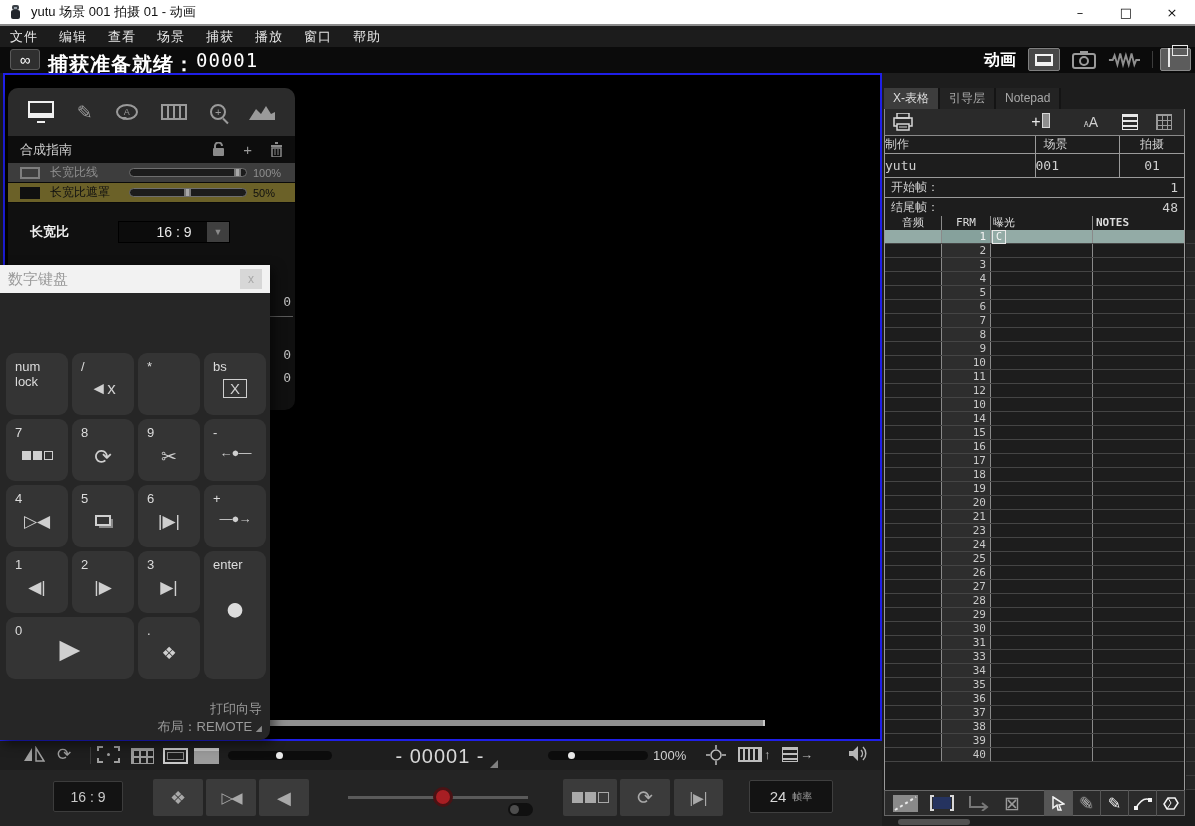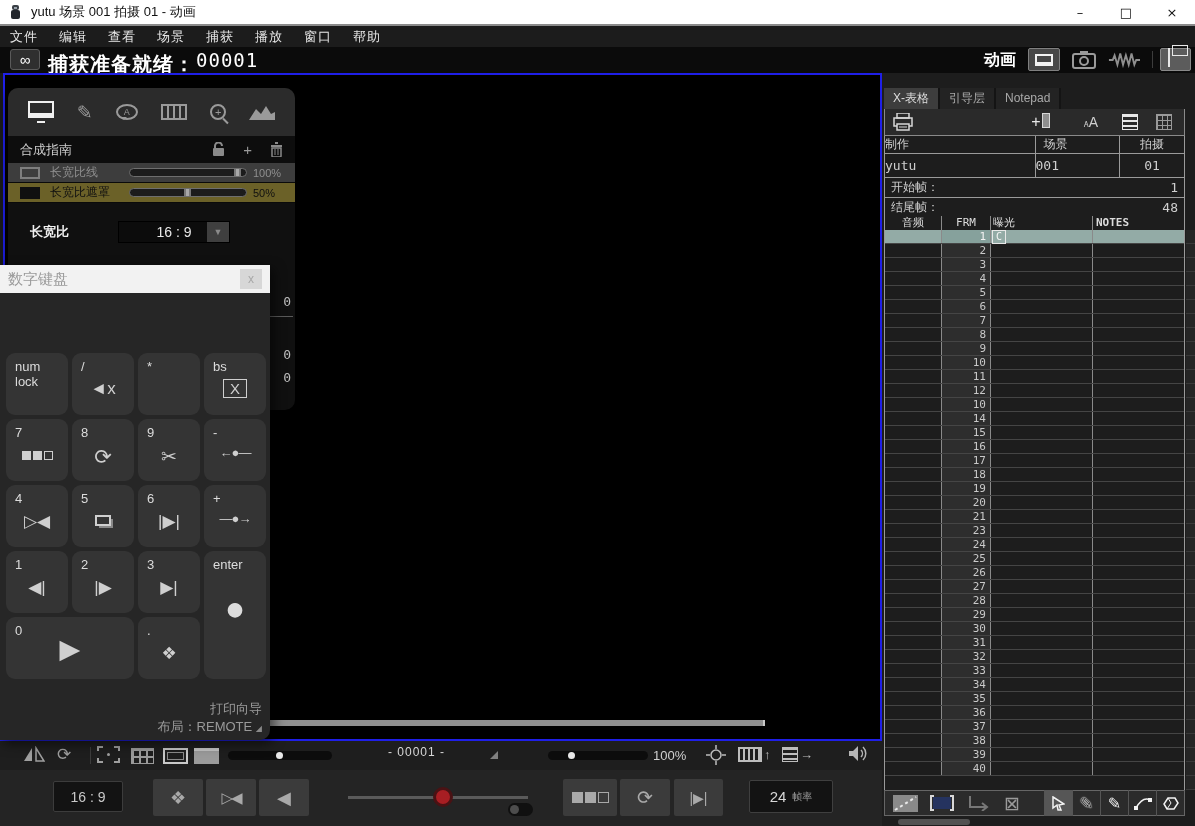--- a/index.html
+++ b/index.html
@@ -116,21 +116,21 @@
   .focusico { left:97px; } .gridico { left:131px; top:7px; width:23px; height:16px;
       background:linear-gradient(#9a9a9a,#9a9a9a) 0 0/100% 2px no-repeat,
                  repeating-linear-gradient(90deg,#9a9a9a 0 2px,transparent 2px 7px),
                  repeating-linear-gradient(#9a9a9a 0 2px,transparent 2px 7px);
       border:1px solid #9a9a9a; }
   .aspico { left:163px; top:7px; width:25px; height:16px; border:2px solid #c8c8c8; box-shadow:inset 0 0 0 2px #1e1e1e, inset 0 0 0 3px #8a8a8a; }
   .maskico { left:194px; top:7px; width:25px; height:16px; background:#9a9a9a; border-top:3px solid #c4c4c4; }
   .b1slider { position:absolute; top:10px; height:9px; border-radius:5px; background:#0c0c0c; }
   .s1 { left:228px; width:104px; } .s2 { left:548px; width:100px; }
   .b1dot { position:absolute; top:1px; width:7px; height:7px; border-radius:50%; background:#e8e8e8; }
-  .b1counter { position:absolute; left:388px; top:4px; width:104px; color:#d8d8d8; font-size:12px; letter-spacing:1px; }
+  .b1counter { position:absolute; left:388px; top:4px; width:104px; text-align:center; color:#d8d8d8; font-size:20px; letter-spacing:1px; }
   .b1counter::after { content:""; position:absolute; right:-6px; bottom:0; border:4px solid transparent; border-right-color:#808080; border-bottom-color:#808080; }
   .b1pct { position:absolute; left:653px; top:7px; color:#cfcfcf; font-size:13px; }
   .crossico { left:706px; top:4px; }
   .filmupico { left:738px; top:6px; display:flex; color:#bdbdbd; }
   .filmup-glyph { width:24px; height:15px; border:2px solid #bdbdbd; background:repeating-linear-gradient(90deg, transparent 0 3px, #bdbdbd 3px 5px); }
   .tbl-arrow { left:782px; top:6px; display:flex; color:#bdbdbd; }
   .tbl-glyph { width:16px; height:15px; border:1px solid #bdbdbd;
       background:repeating-linear-gradient(#bdbdbd 0 2px,transparent 2px 5px); }
   .spkico { left:848px; top:4px; }
   .arrowch { font-size:13px; margin-left:2px; line-height:15px; }
@@ -741,26 +741,20 @@
         </div>
         <div class="xrow">
           <span class="ca-audio"></span>
           <span class="ca-frm">30</span>
           <span class="ca-exp"></span>
           <span class="ca-notes"></span>
         </div>
         <div class="xrow">
           <span class="ca-audio"></span>
           <span class="ca-frm">31</span>
-          <span class="ca-exp"></span>
-          <span class="ca-notes"></span>
-        </div>
-        <div class="xrow">
-          <span class="ca-audio"></span>
-          <span class="ca-frm">32</span>
           <span class="ca-exp"></span>
           <span class="ca-notes"></span>
         </div>
         <div class="xrow">
           <span class="ca-audio"></span>
           <span class="ca-frm">33</span>
           <span class="ca-exp"></span>
           <span class="ca-notes"></span>
         </div>
         <div class="xrow">

